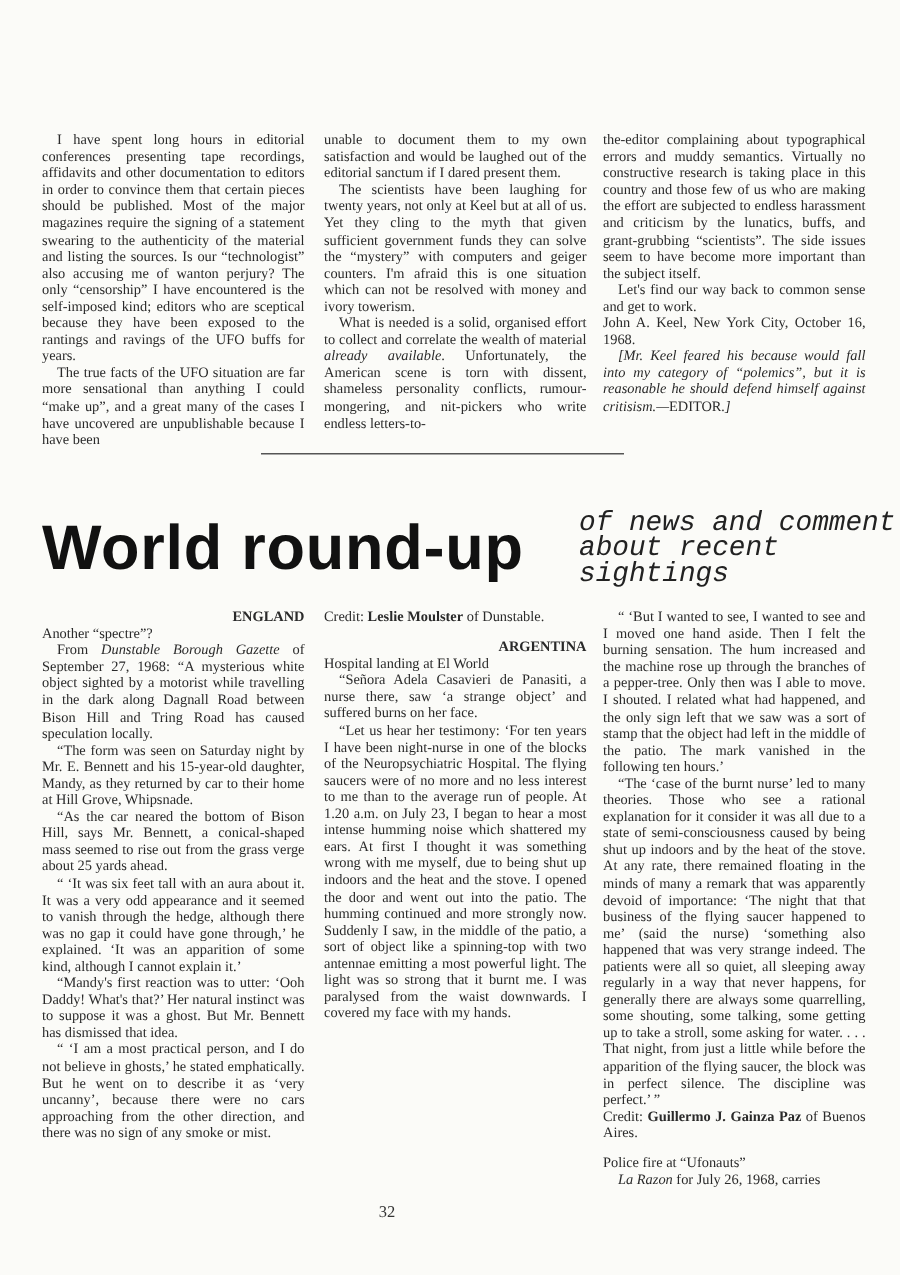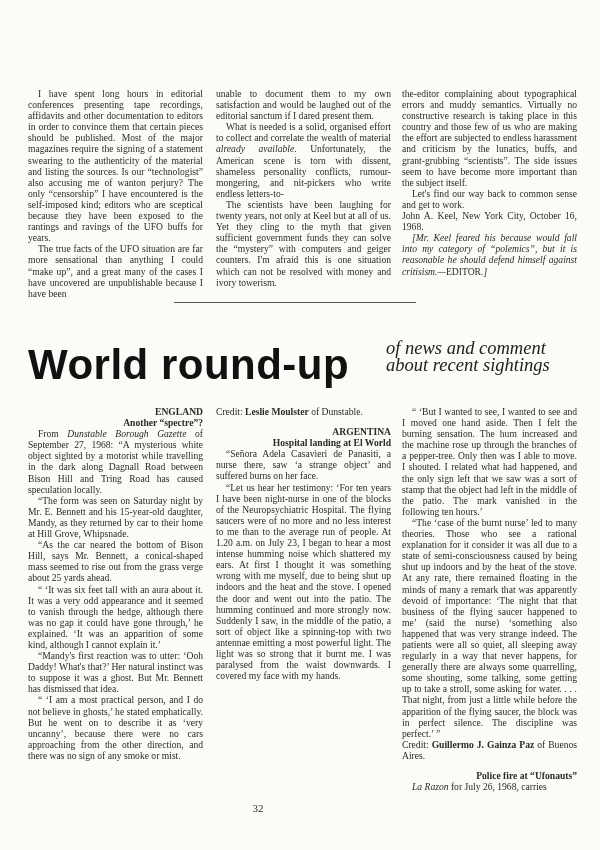--- a/index.html
+++ b/index.html
@@ -11,42 +11,42 @@
   .col p { margin: 0; text-indent: 10px; }
   .col p.noindent { text-indent: 0; }
   .c1 { left: 28px; width: 175px; }
   .c2 { left: 216px; width: 175px; }
   .c3 { left: 402px; width: 175px; }
   .top { top: 68px; margin-top: 20px; }
   .bottom { top: 406px; }
   .rule { position: absolute; left: 174px; top: 302px; width: 242px; height: 0; border-top: 1.4px solid #555; }
   .headline { position: absolute; left: 28px; top: 340px; font-family: "Liberation Sans", "DejaVu Sans", sans-serif;
     font-weight: bold; font-size: 42px; letter-spacing: 0.5px; color: #111; line-height: 50px; }
-  .subhead { position: absolute; left: 386px; top: 340px; font-family: Liberation Serif, serif;
+  .subhead { position: absolute; left: 386px; top: 340px; font-family: Liberation Mono, monospace;
     font-style: italic; font-size: 18.5px; line-height: 17px; color: #222; }
   .country { text-align: right; font-weight: bold; text-indent: 0 !important; margin-top: 0; }
-  .story-title { text-align: right; font-weight: bold; text-indent: 0 !important; }
+  .story-title { text-align: left; font-weight: normal; text-indent: 0 !important; }
   .gap { height: 9px; }
   .editor-note { font-style: italic; margin-top: 14px; }
   .smallcaps { font-variant: small-caps; font-style: normal; }
   .page-num { position: absolute; left: 0; width: 516px; top: 802px; text-align: center; font-size: 11px; color: #333; }
   b { font-weight: bold; }
 </style>
 </head>
 <body>
 
 <div class="col c1 top">
   <p>I have spent long hours in editorial conferences presenting tape recordings, affidavits and other documentation to editors in order to convince them that certain pieces should be published. Most of the major magazines require the signing of a statement swearing to the authenticity of the material and listing the sources. Is our “technologist” also accusing me of wanton perjury? The only “censorship” I have encountered is the self-imposed kind; editors who are sceptical because they have been exposed to the rantings and ravings of the UFO buffs for years.</p>
   <p>The true facts of the UFO situation are far more sensational than anything I could “make up”, and a great many of the cases I have uncovered are unpublishable because I have been</p>
 </div>
 
 <div class="col c2 top">
   <p class="noindent">unable to document them to my own satisfaction and would be laughed out of the editorial sanctum if I dared present them.</p>
+  <p>The scientists have been laughing for twenty years, not only at Keel but at all of us. Yet they cling to the myth that given sufficient government funds they can solve the “mystery” with computers and geiger counters. I'm afraid this is one situation which can not be resolved with money and ivory towerism.</p>
   <p><span>What is needed is a solid, organised effort to collect and correlate the wealth of material </span><i>already available</i><span>. Unfortunately, the American scene is torn with dissent, shameless personality conflicts, rumour-mongering, and nit-pickers who write endless letters-to-</span></p>
-  <p>The scientists have been laughing for twenty years, not only at Keel but at all of us. Yet they cling to the myth that given sufficient government funds they can solve the “mystery” with computers and geiger counters. I'm afraid this is one situation which can not be resolved with money and ivory towerism.</p>
 </div>
 
 <div class="col c3 top">
   <p class="noindent">the-editor complaining about typographical errors and muddy semantics. Virtually no constructive research is taking place in this country and those few of us who are making the effort are subjected to endless harassment and criticism by the lunatics, buffs, and grant-grubbing “scientists”. The side issues seem to have become more important than the subject itself.</p>
   <p>Let's find our way back to common sense and get to work.</p>
   <p class="noindent">John A. Keel, New York City, October 16, 1968.</p>
   <p class="editor-note"><span>[Mr. Keel feared his because would fall into my category of “polemics”, but it is reasonable he should defend himself against critisism.—</span><span class="smallcaps">EDITOR</span><span>.]</span></p>
 </div>
 
 <div class="rule"></div>

